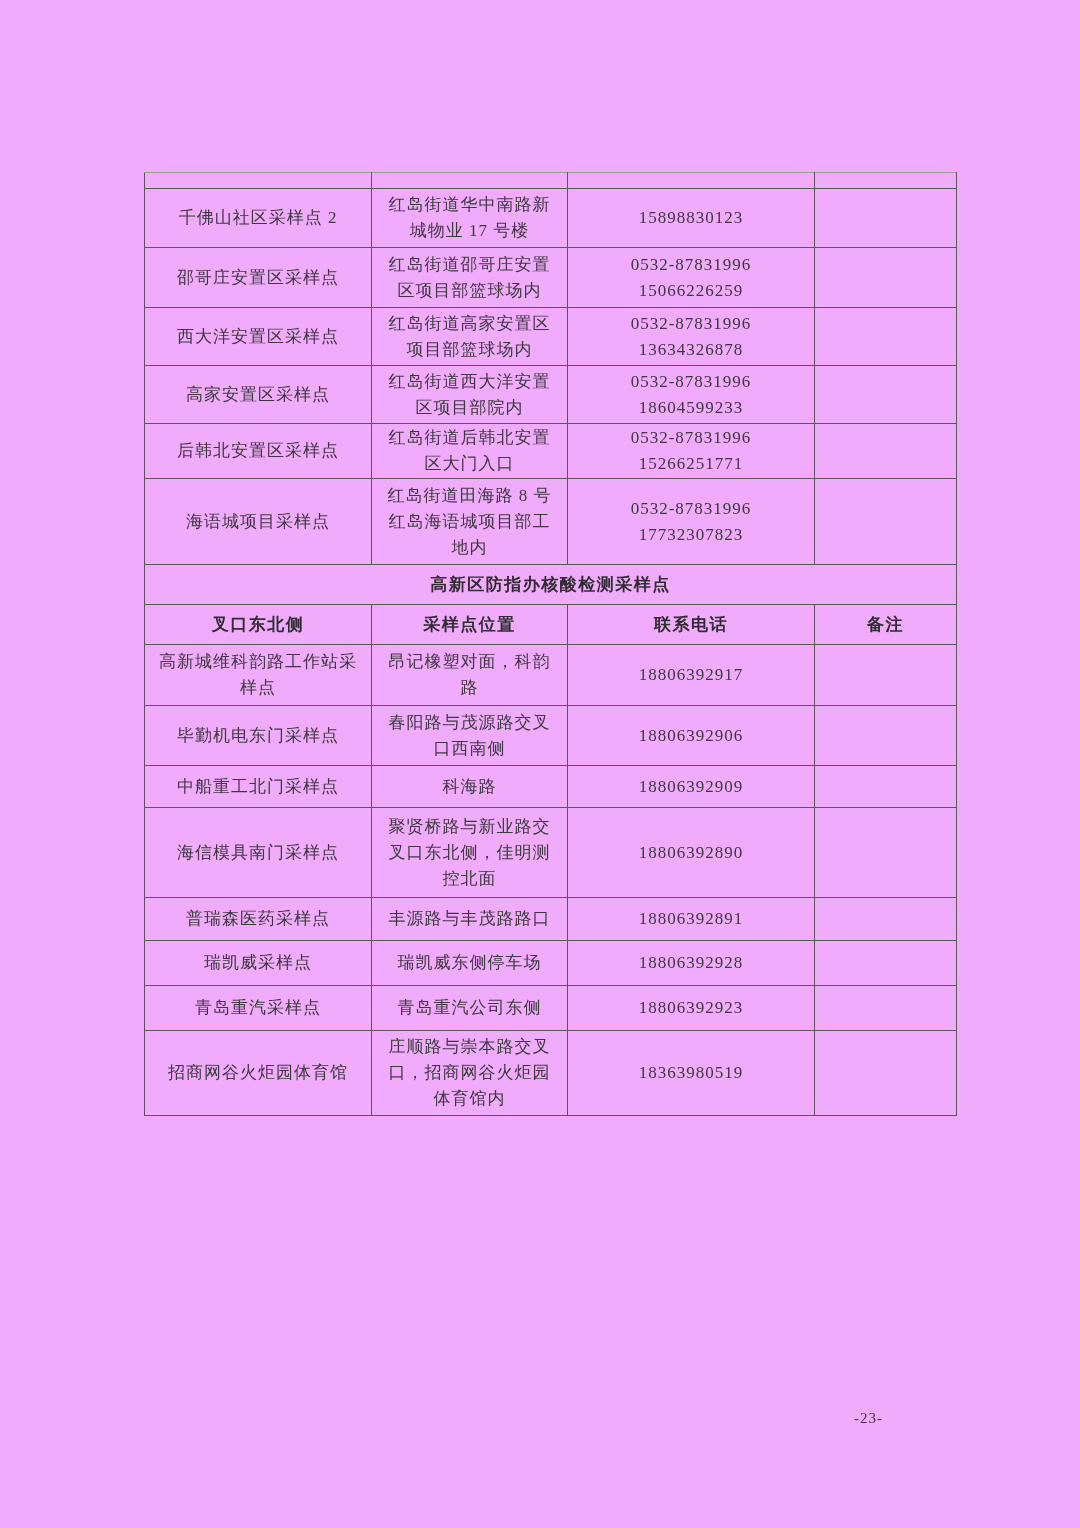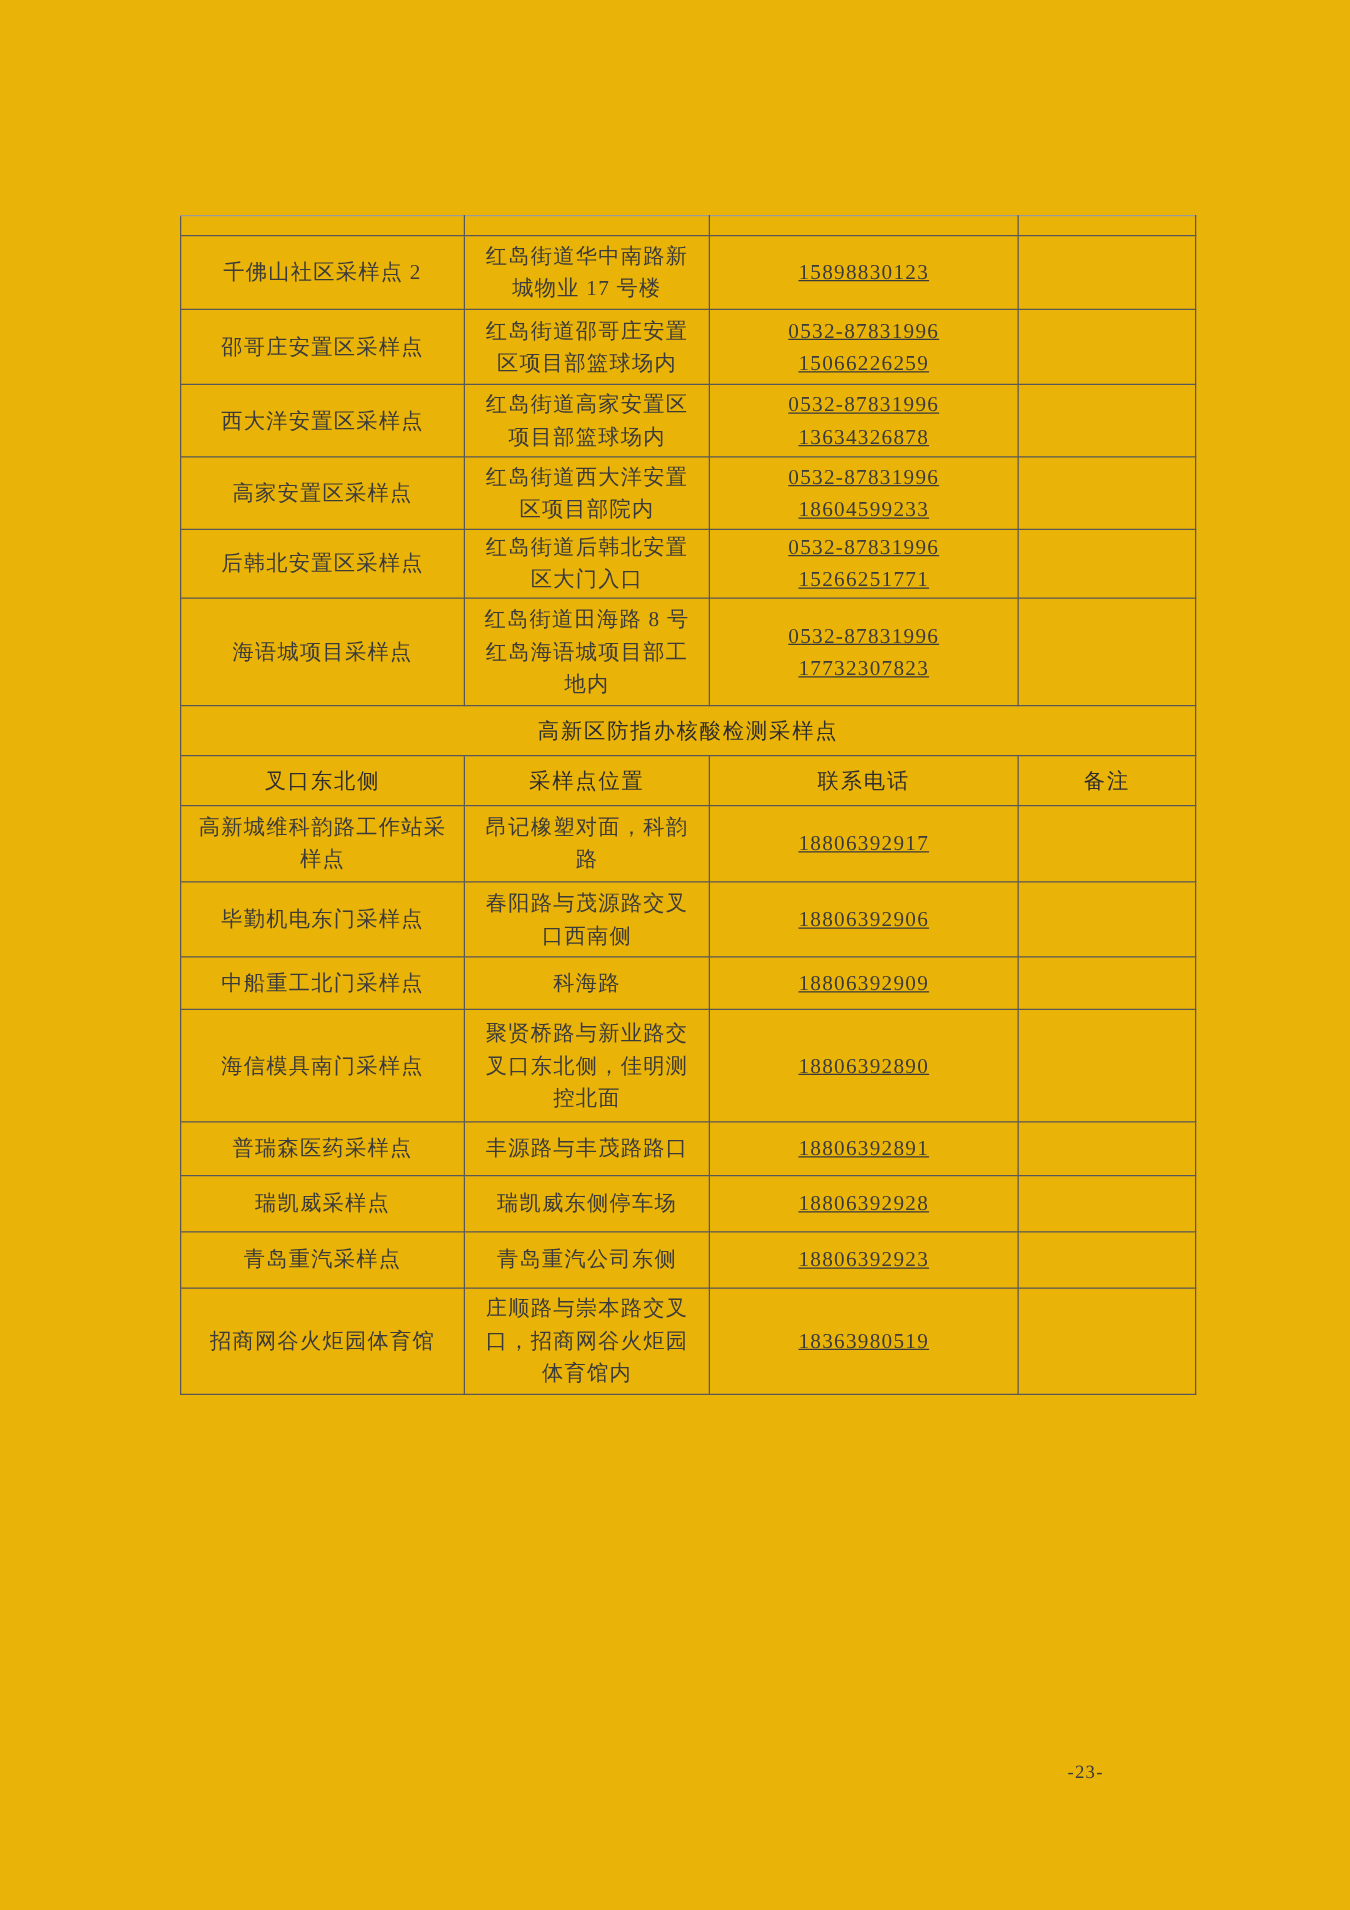--- a/index.html
+++ b/index.html
@@ -5,21 +5,21 @@
   * { box-sizing: border-box; }
   html, body { margin: 0; padding: 0; }
   body {
     width: 1080px; height: 1528px;
     background: #fcfcfc;
     font-family: "Liberation Serif", "DejaVu Serif", serif;
     color: #3b3b3b;
     position: relative;
     overflow: hidden;
   }
-  .page { position: absolute; inset: 0; background: #eab308; }
+  .page { position: absolute; inset: 0; background: #f0abfc; }
 
   table.sampling-table {
     position: absolute;
     left: 144px; top: 172px;
     width: 812px;
     border-collapse: collapse;
     table-layout: fixed;
   }
   table.sampling-table td {
     border: 1.5px solid #585858;
@@ -27,24 +27,24 @@
     vertical-align: middle;
     font-size: 17px;
     line-height: 26px;
     white-space: pre-line;
     letter-spacing: 1px;
     padding: 1px 8px;
     color: #3b3b3b;
     overflow: hidden;
   }
   tr.sliver-row td { padding: 0; border-top-color: #9a9a9a; }
-  td.c-phone { letter-spacing: 0.4px; font-family: "Liberation Serif", "DejaVu Serif", serif; text-decoration: underline; }
+  td.c-phone { letter-spacing: 0.4px; font-family: "Liberation Serif", "DejaVu Serif", serif; }
   tr.section-title-row td,
   tr.header-row td {
-    font-weight: normal;
+    font-weight: bold;
     color: #2e2e2e;
     letter-spacing: 1.5px;
   }
   .pagenum {
     position: absolute;
     left: 854px; top: 1410px;
     font-size: 15px;
     letter-spacing: 1px;
     color: #3a3a3a;
   }

